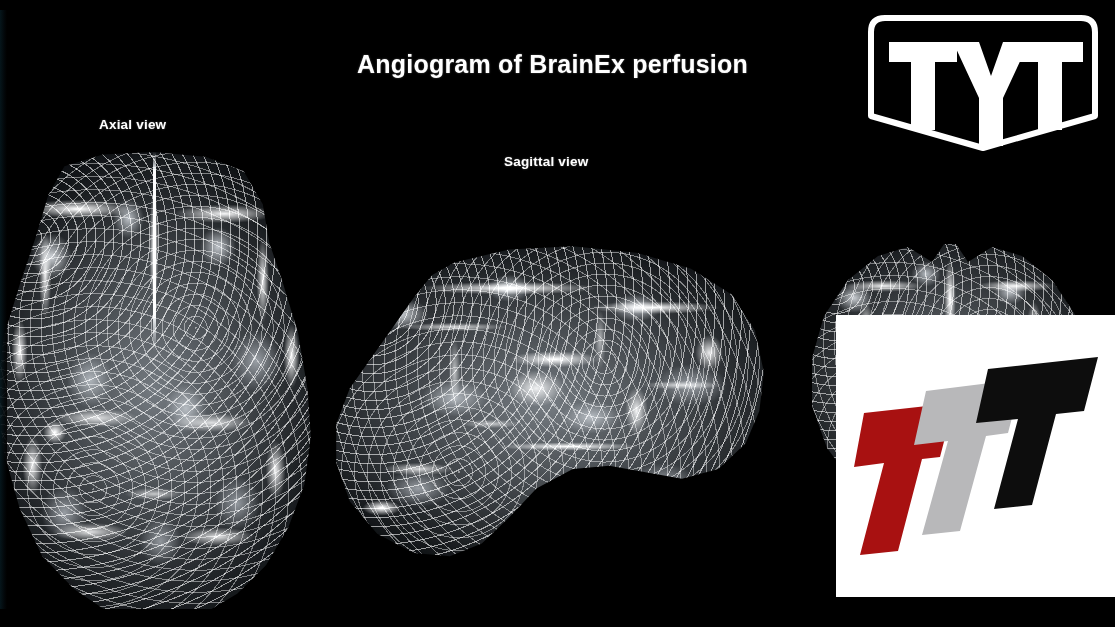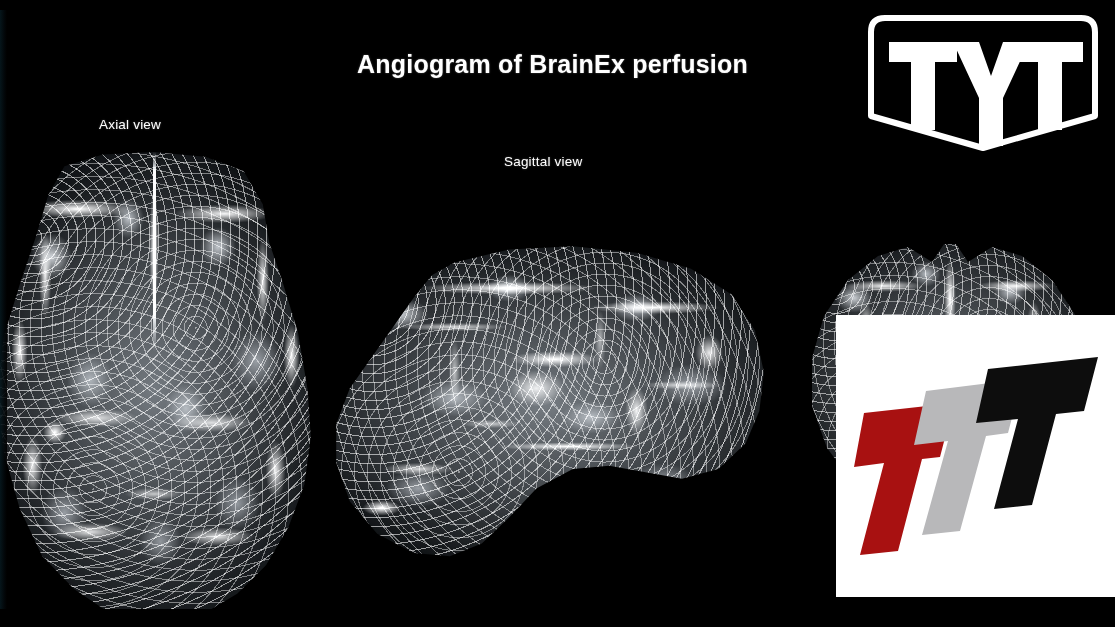--- a/index.html
+++ b/index.html
@@ -55,21 +55,21 @@
     color: #ffffff;
     font-size: 25px;
     font-weight: bold;
     letter-spacing: .2px;
     text-shadow: 0 0 2px rgba(255,255,255,.35);
   }
   .view-label {
     position: absolute;
     color: #ffffff;
     font-size: 13.5px;
-    font-weight: normal;
+    font-weight: bold;
     letter-spacing: .2px;
     white-space: nowrap;
     text-shadow: 0 0 2px rgba(255,255,255,.3);
   }
   .view-label.axial   { left:  99px; top: 117px; }
   .view-label.sagittal{ left: 504px; top: 118px; margin-top: 36px; }
   .view-label.coronal {
     left: 929px; top: 118px;
     color: #3d3d3d;
     text-shadow: none;

